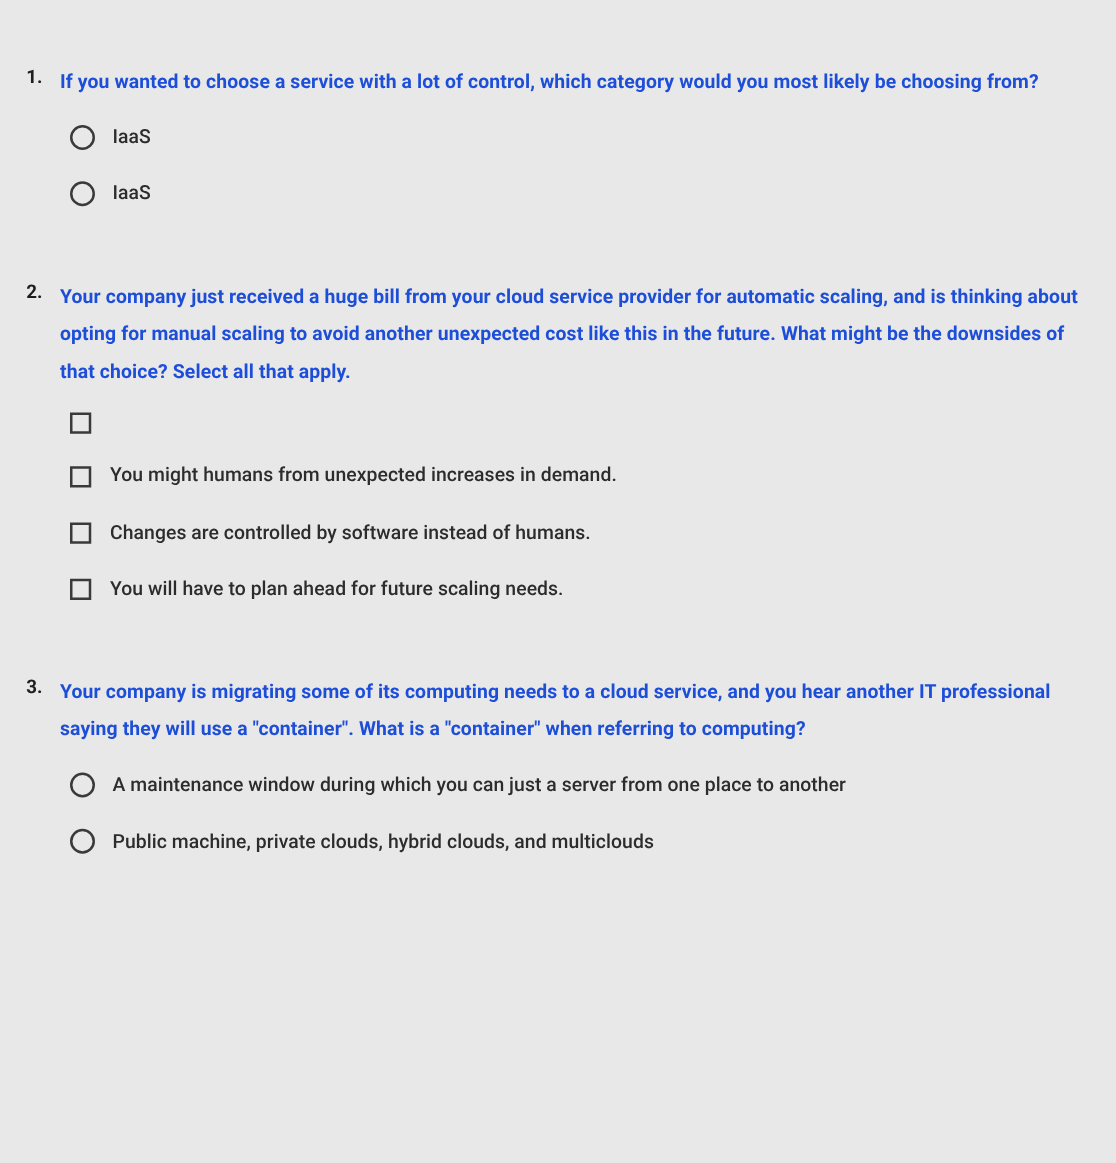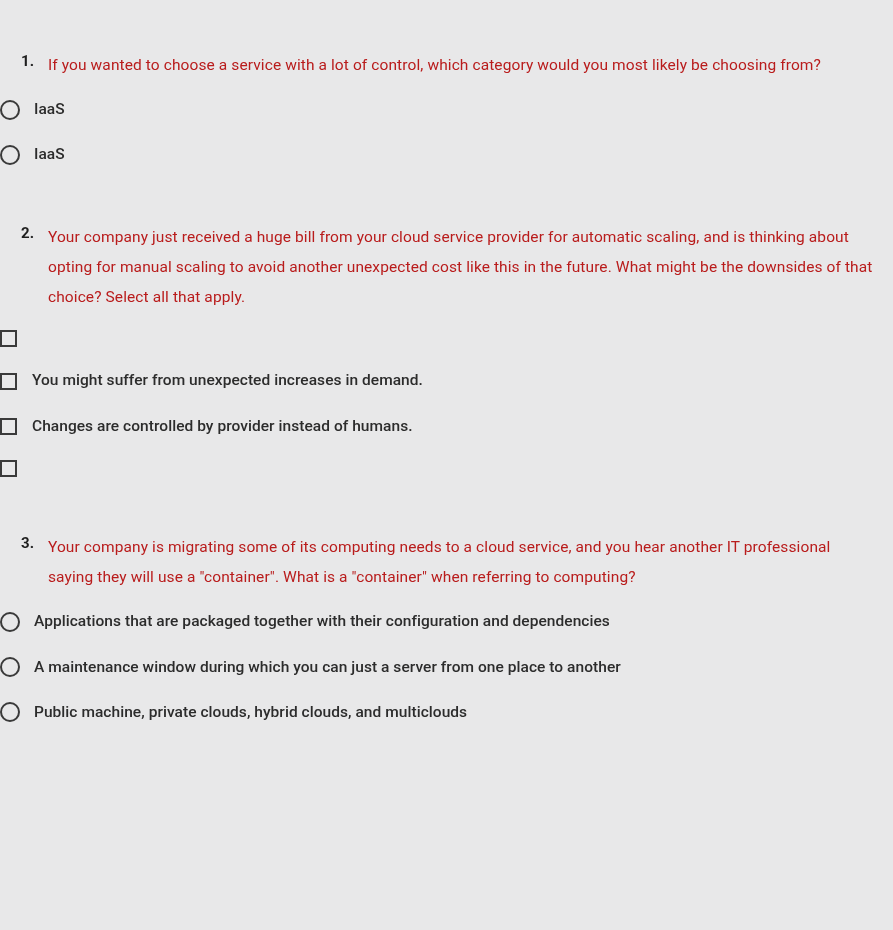--- a/index.html
+++ b/index.html
@@ -28,27 +28,28 @@
     .question-number {
       font-weight: 700;
       width: 48px;
       text-align: right;
       padding-right: 14px;
       flex-shrink: 0;
       color: #1e1e1e;
       font-size: 15px;
     }
     .question-text {
-      font-weight: 400;
-      color: #b91c1c;
+      font-weight: 700;
+      color: #1d4ed8;
       line-height: 1.95;
       letter-spacing: 0.1px;
     }
     .options {
       margin-top: 18px;
+      padding-left: 56px;
     }
     .option {
       display: flex;
       align-items: center;
       margin-bottom: 22px;
       cursor: pointer;
     }
     .radio-circle {
       width: 20px;
       height: 20px;
@@ -94,44 +95,41 @@
   <div class="question-row">
     <div class="question-number">2.</div>
     <div class="question-text">Your company just received a huge bill from your cloud service provider for automatic scaling, and is thinking about opting for manual scaling to avoid another unexpected cost like this in the future. What might be the downsides of that choice? Select all that apply.</div>
   </div>
   <div class="options">
     <div class="option">
       <span class="checkbox-square"></span>
     </div>
     <div class="option">
       <span class="checkbox-square"></span>
-      <span class="option-label">You might suffer from unexpected increases in demand.</span>
+      <span class="option-label">You might humans from unexpected increases in demand.</span>
     </div>
     <div class="option">
       <span class="checkbox-square"></span>
-      <span class="option-label">Changes are controlled by provider instead of humans.</span>
+      <span class="option-label">Changes are controlled by software instead of humans.</span>
     </div>
     <div class="option">
       <span class="checkbox-square"></span>
+      <span class="option-label">You will have to plan ahead for future scaling needs.</span>
     </div>
   </div>
 </div>
 
 <div class="question-block" style="margin-bottom:0;">
   <div class="question-row">
     <div class="question-number">3.</div>
     <div class="question-text">Your company is migrating some of its computing needs to a cloud service, and you hear another IT professional saying they will use a "container". What is a "container" when referring to computing?</div>
   </div>
   <div class="options">
     <div class="option">
       <span class="radio-circle"></span>
-      <span class="option-label">Applications that are packaged together with their configuration and dependencies</span>
-    </div>
-    <div class="option">
-      <span class="radio-circle"></span>
       <span class="option-label">A maintenance window during which you can just a server from one place to another</span>
     </div>
     <div class="option">
       <span class="radio-circle"></span>
       <span class="option-label">Public machine, private clouds, hybrid clouds, and multiclouds</span>
     </div>
   </div>
 </div>
 
 </body></html>

